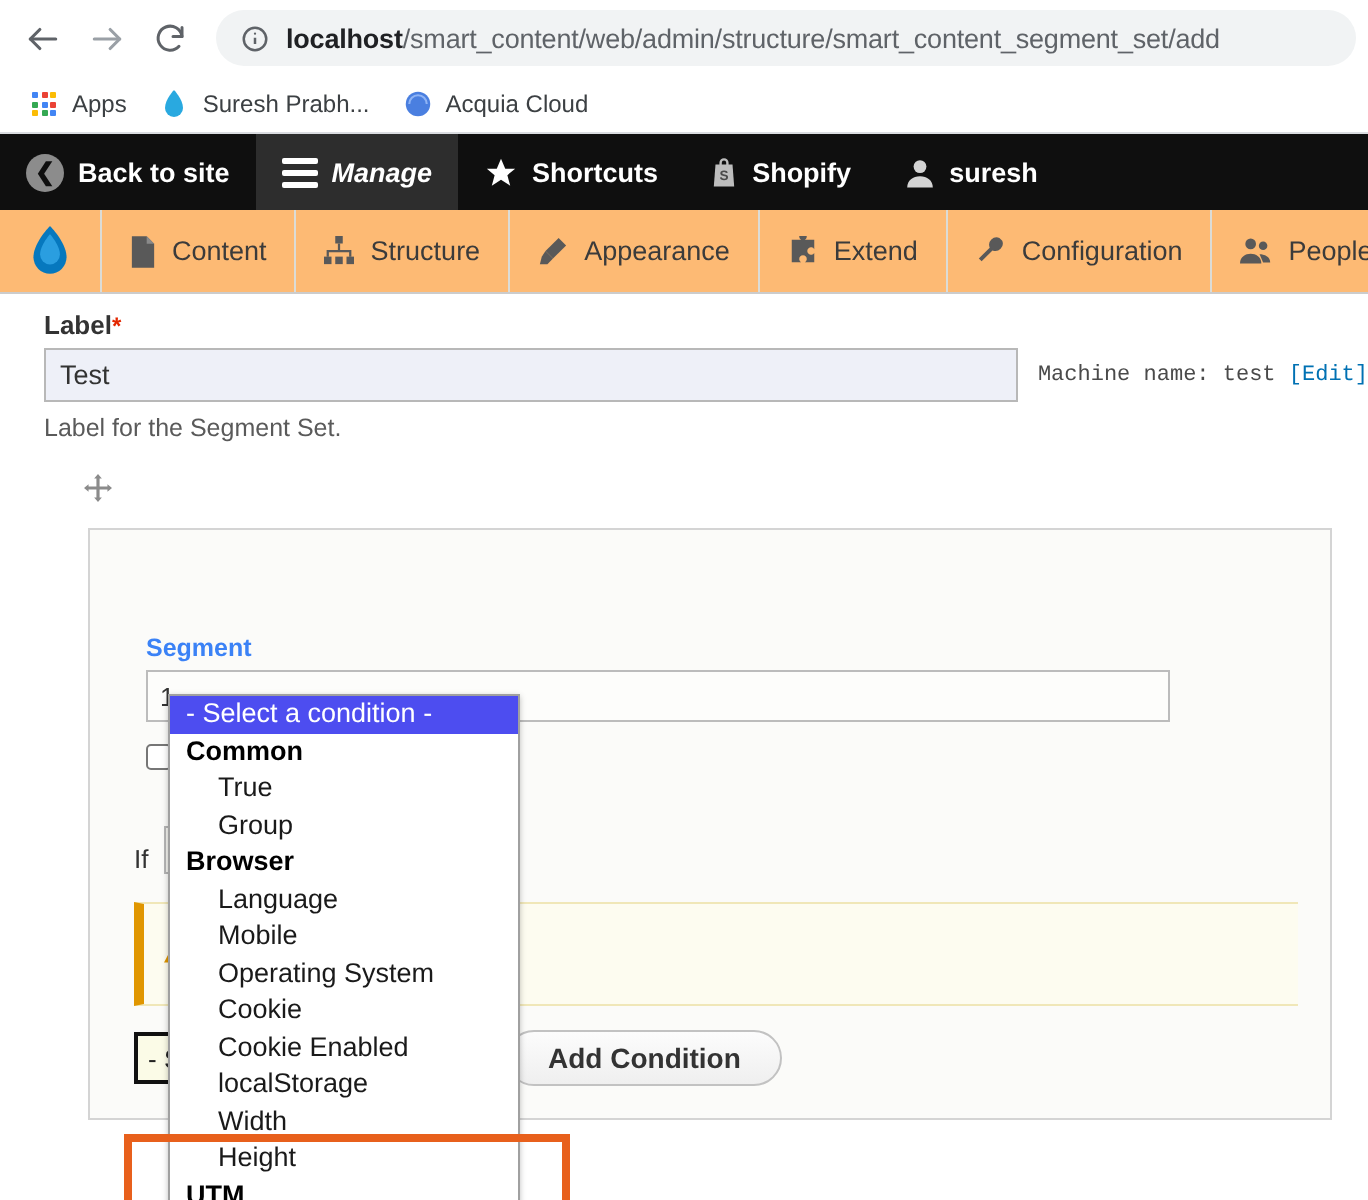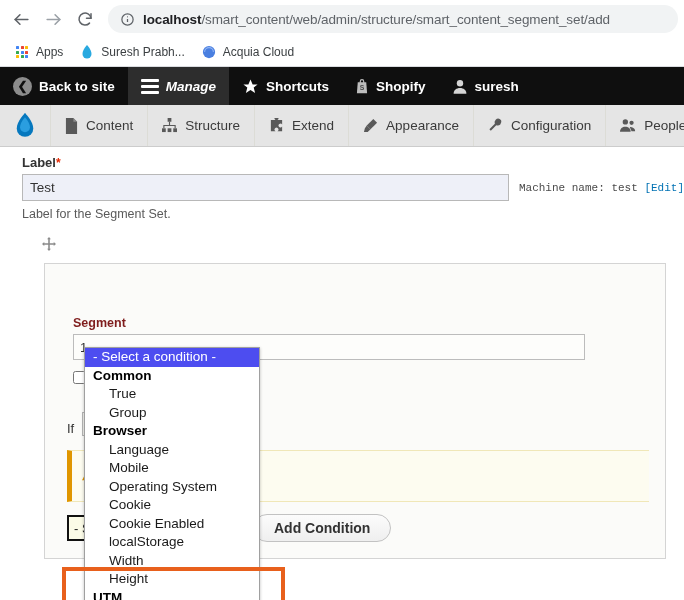--- a/index.html
+++ b/index.html
@@ -114,21 +114,21 @@
     background: #8c8c8c; color: #0f0f0f;
     display: flex; align-items: center; justify-content: center;
     font-size: 12px; font-weight: bold;
   }
   .hamburger { width: 18px; display:flex; flex-direction: column; gap: 3px;}
   .hamburger i { display:block; height: 3px; background:#fff; border-radius:1px; }
 
   
   .admin-menu {
     height: 42px;
-    background: #e5e5e5;
+    background: #fdba74;
     border-bottom: 1px solid #ccc;
     display: flex;
     align-items: stretch;
   }
   .am-item {
     display: flex;
     align-items: center;
     gap: 8px;
     padding: 0 14px;
     font-size: 13.5px;
@@ -192,21 +192,21 @@
     border: 1px solid #d4d4d4;
     border-top: 1px solid #d4d4d4;
     background: #fbfbf9;
     min-height: 240px;
     position: relative;
     padding: 20px 16px 16px 16px;
   }
   .seg-label {
     font-size: 12.5px;
     font-weight: bold;
-    color: #7f1d1d;
+    color: #3b82f6;
     margin: 32px 0 4px 12px;
   }
   .seg-number {
     width: 512px;
     height: 26px;
     border: 1px solid #bcbcbc;
     background: #fdfdfb;
     margin-left: 12px;
     font-size: 13px;
     padding: 2px 6px;
@@ -471,33 +471,33 @@
           <rect x="6" y="11" width="4" height="4"></rect>
           <rect x="12" y="11" width="4" height="4"></rect>
         <path d="M8 4v4M2 11V8h12v3" stroke="#595959" stroke-width="1.2" fill="none"></path>
       </svg>
     </span>
     <span>Structure</span>
   </div>
   <div class="am-item">
     <span class="tb-ico">
       <svg width="15" height="15" viewBox="0 0 16 16" fill="#595959">
-          <path d="M2 2h5a2 2 0 1 1 2 0h5v5a2 2 0 1 0 0 2v5H9a2 2 0 1 0-2 0H2z"></path>
-        </svg>
-    </span>
-    <span>Extend</span>
-  </div>
-  <div class="am-item">
-    <span class="tb-ico">
-      <svg width="15" height="15" viewBox="0 0 16 16" fill="#595959">
           <path d="M11 1l4 4-7 7-4-4z"></path>
           <path d="M4 8l4 4-3 3H1l1-4z"></path>
         </svg>
     </span>
     <span>Appearance</span>
+  </div>
+  <div class="am-item">
+    <span class="tb-ico">
+      <svg width="15" height="15" viewBox="0 0 16 16" fill="#595959">
+          <path d="M2 2h5a2 2 0 1 1 2 0h5v5a2 2 0 1 0 0 2v5H9a2 2 0 1 0-2 0H2z"></path>
+        </svg>
+    </span>
+    <span>Extend</span>
   </div>
   <div class="am-item">
     <span class="tb-ico">
       <svg width="15" height="15" viewBox="0 0 16 16" fill="#595959">
           <path d="M14 2.5a4 4 0 0 1-5.2 5.2L3 13.5 1.5 12l5.8-5.8A4 4 0 0 1 12.5 1z"></path>
         </svg>
     </span>
     <span>Configuration</span>
   </div>
   <div class="am-item">

